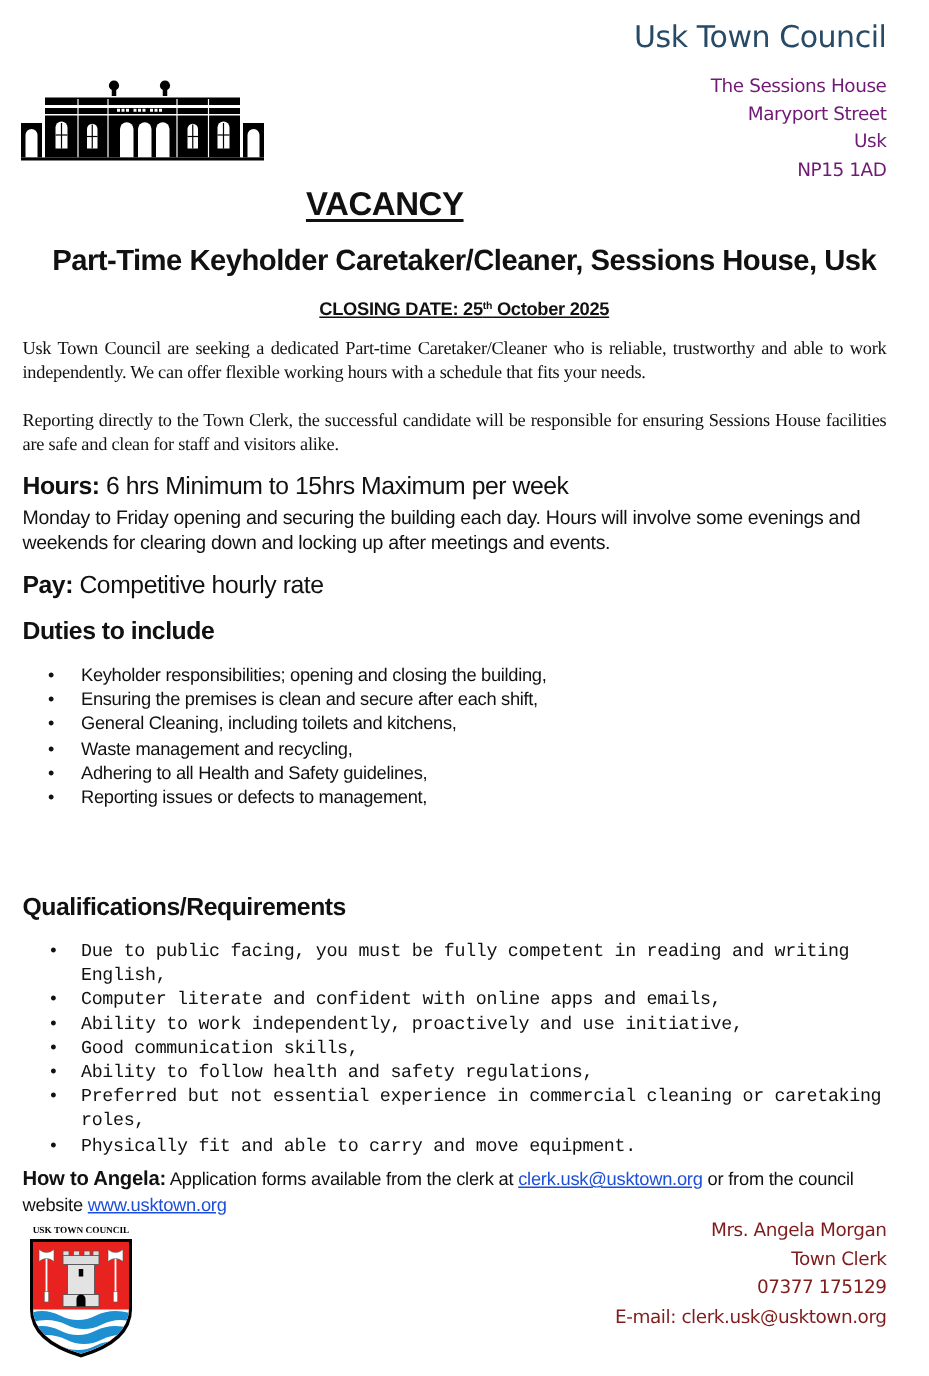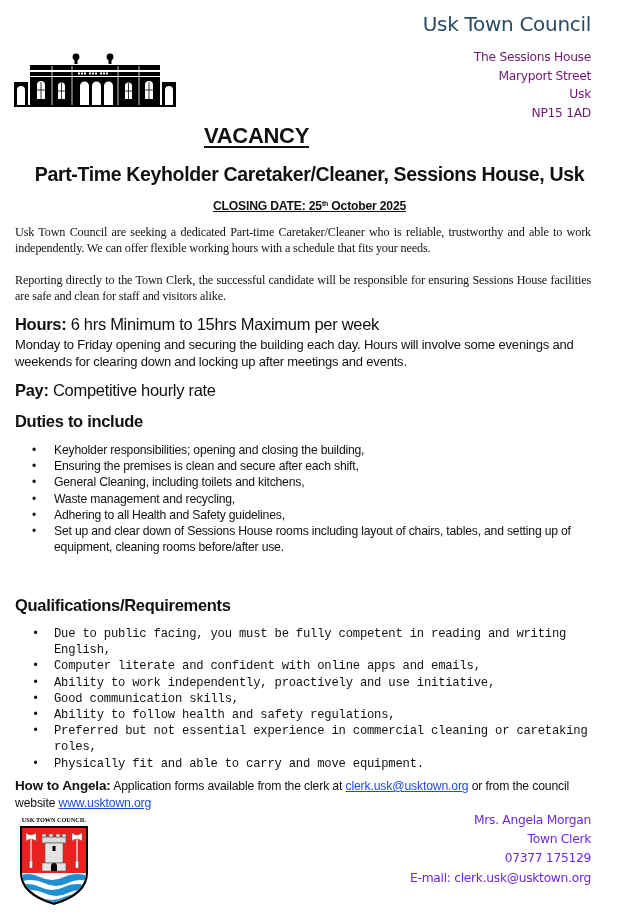--- a/index.html
+++ b/index.html
@@ -40,21 +40,21 @@
     ul.bullets li::before { content: "\2022"; position: absolute; left: 0; top: 0; font-size: 12px; }
     .duties-list { top: 442px; }
     .quals-list { top: 626px; font-family: Liberation Mono, monospace; }
 
     .apply { position: absolute; left: 15px; top: 777px; width: 590px; font-size: 12.2px; line-height: 17px; letter-spacing: -0.15px; }
     .apply .apply-label { font-size: 13.5px; font-weight: bold; }
     .apply a { color: #1d4ed8; text-decoration: underline; }
 
     .crest { position: absolute; left: 16px; top: 815px; width: 76px; height: 92px; }
 
-    .signature { position: absolute; right: 28px; top: 811px; text-align: right; font-family: "DejaVu Sans", sans-serif; font-size: 12.3px; line-height: 19.2px; letter-spacing: -0.3px; color: #6d28d9; }
+    .signature { position: absolute; right: 28px; top: 811px; text-align: right; font-family: "DejaVu Sans", sans-serif; font-size: 12.3px; line-height: 19.2px; letter-spacing: -0.3px; color: #7f1d1d; }
   </style>
 </head>
 <body>
 
 <div class="header-right">
   <div class="council-title">Usk Town Council</div>
   <div class="address">
     <div>The Sessions House</div>
     <div>Maryport Street</div>
     <div>Usk</div>
@@ -141,21 +141,21 @@
   <b>Pay:</b><span> Competitive hourly rate</span>
 </div>
 
 <div class="section-heading duties-heading">Duties to include</div>
 <ul class="bullets duties-list">
   <li>Keyholder responsibilities; opening and closing the building,</li>
   <li>Ensuring the premises is clean and secure after each shift,</li>
   <li>General Cleaning, including toilets and kitchens,</li>
   <li>Waste management and recycling,</li>
   <li>Adhering to all Health and Safety guidelines,</li>
-  <li>Set up and clear down of Sessions House rooms including layout of chairs, tables, and setting up of equipment, cleaning rooms before/after use.</li>
+  <li>Reporting issues or defects to management,</li>
 </ul>
 
 <div class="section-heading quals-heading">Qualifications/Requirements</div>
 <ul class="bullets quals-list">
   <li>Due to public facing, you must be fully competent in reading and writing English,</li>
   <li>Computer literate and confident with online apps and emails,</li>
   <li>Ability to work independently, proactively and use initiative,</li>
   <li>Good communication skills,</li>
   <li>Ability to follow health and safety regulations,</li>
   <li>Preferred but not essential experience in commercial cleaning or caretaking roles,</li>

